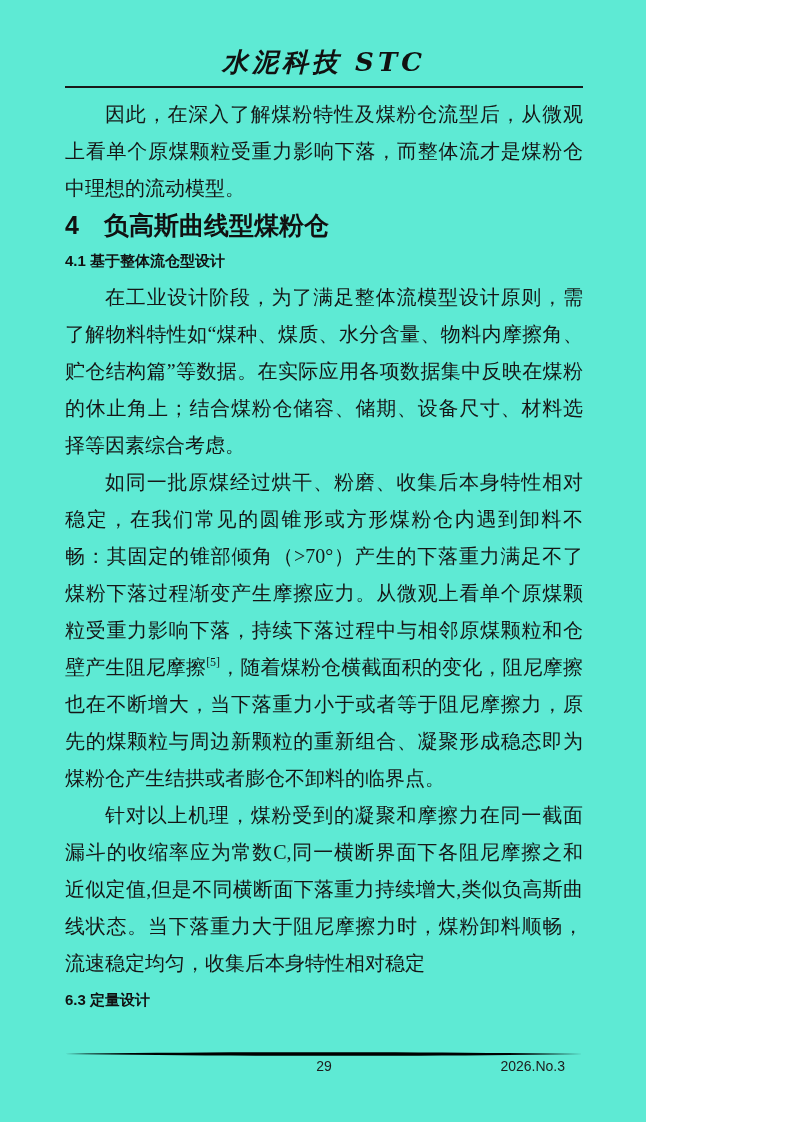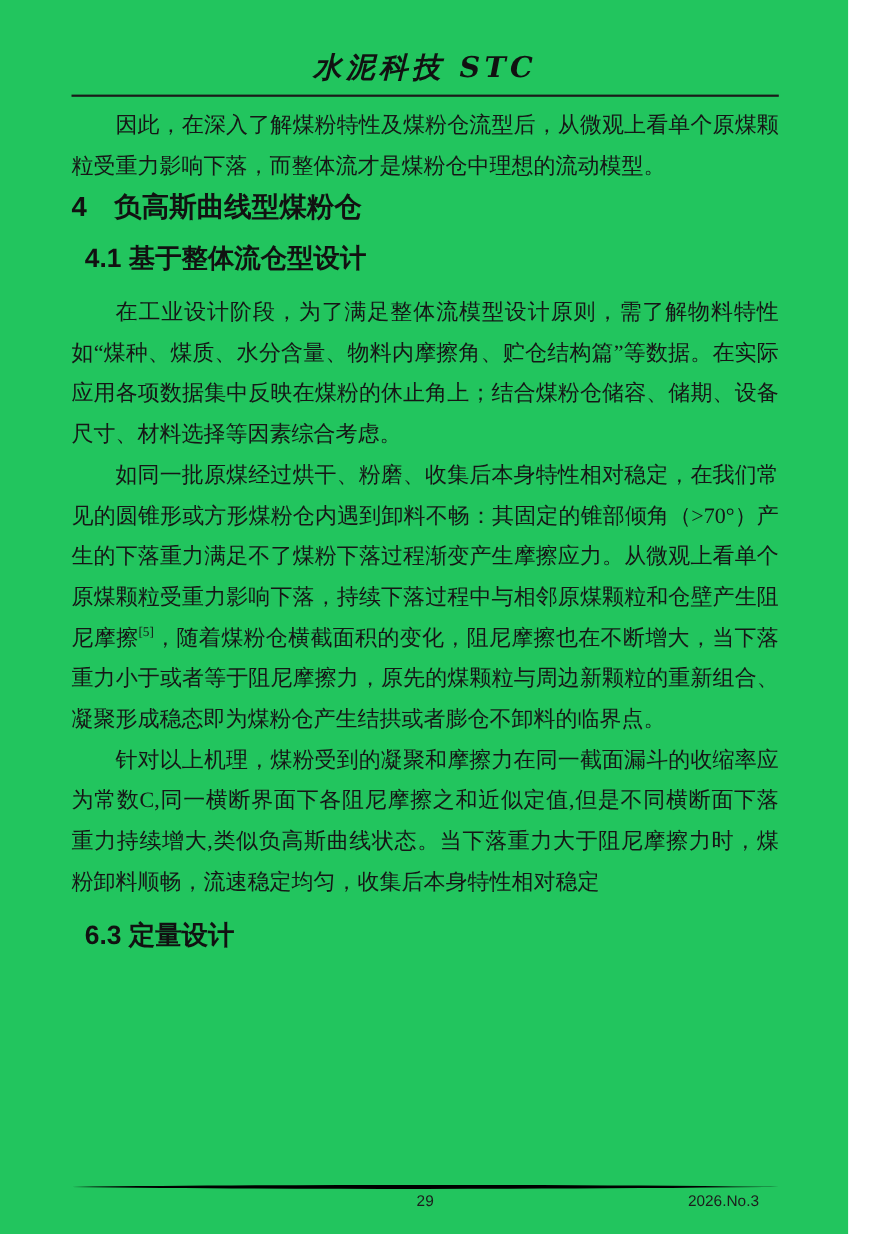--- a/index.html
+++ b/index.html
@@ -2,23 +2,23 @@
 <html><head>
 <meta charset="utf-8">
 <style>
   html, body {
     margin: 0;
     padding: 0;
     background: #ffffff;
   }
   .page {
     position: relative;
-    width: 771px;
+    width: 646px;
     height: 1122px;
-    background: #22c55e;
+    background: #5eead4;
     color: #161616;
     overflow: hidden;
   }
   .content {
     margin: 0 63px 0 65px; 
   }
   
   .page-header {
     padding-top: 47px;
     text-align: center;
@@ -55,39 +55,39 @@
   .section-heading {
     margin: 0;
     font-family: "Liberation Sans", sans-serif;
     font-weight: bold;
     font-size: 25px;
     line-height: 36px;
     color: #111;
     text-align: left;
   }
   .subsection-heading {
-    margin: 12px;
+    margin: 0;
     font-family: "Liberation Sans", sans-serif;
     font-weight: bold;
-    font-size: 24px;
+    font-size: 15px;
     line-height: 36px;
     color: #111;
     text-align: left;
   }
   sup.citation {
     font-size: 12px;
     line-height: 0;
     vertical-align: super;
   }
   
   .page-footer {
     position: absolute;
     left: 65px;
     right: 63px;
-    top: 1076px;
+    top: 1051px;
   }
   .footer-rule-svg {
     display: block;
     width: 100%;
     height: 6px;
   }
   .footer-row {
     position: relative;
     margin-top: 1px;
     height: 20px;

